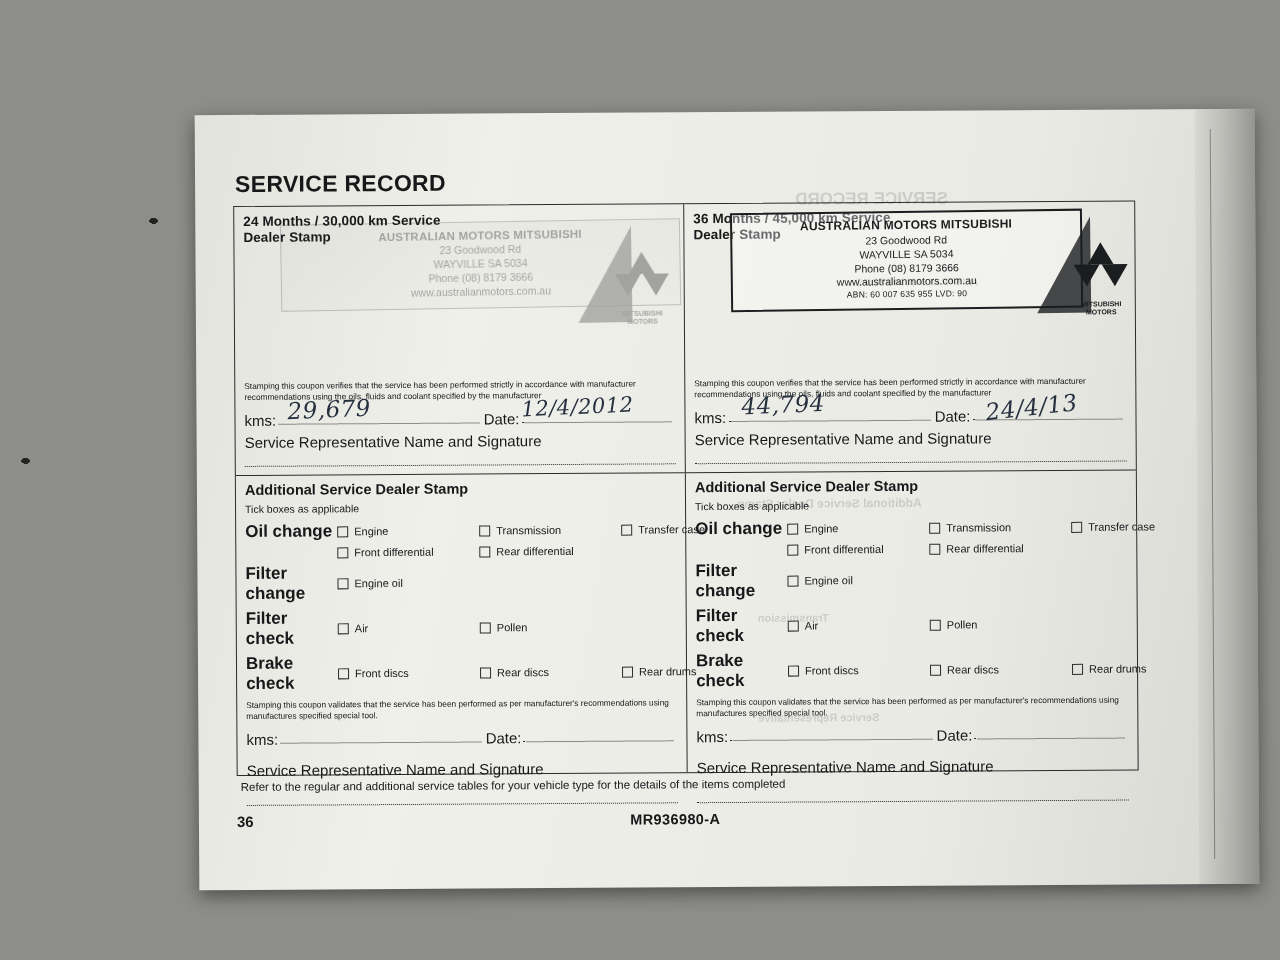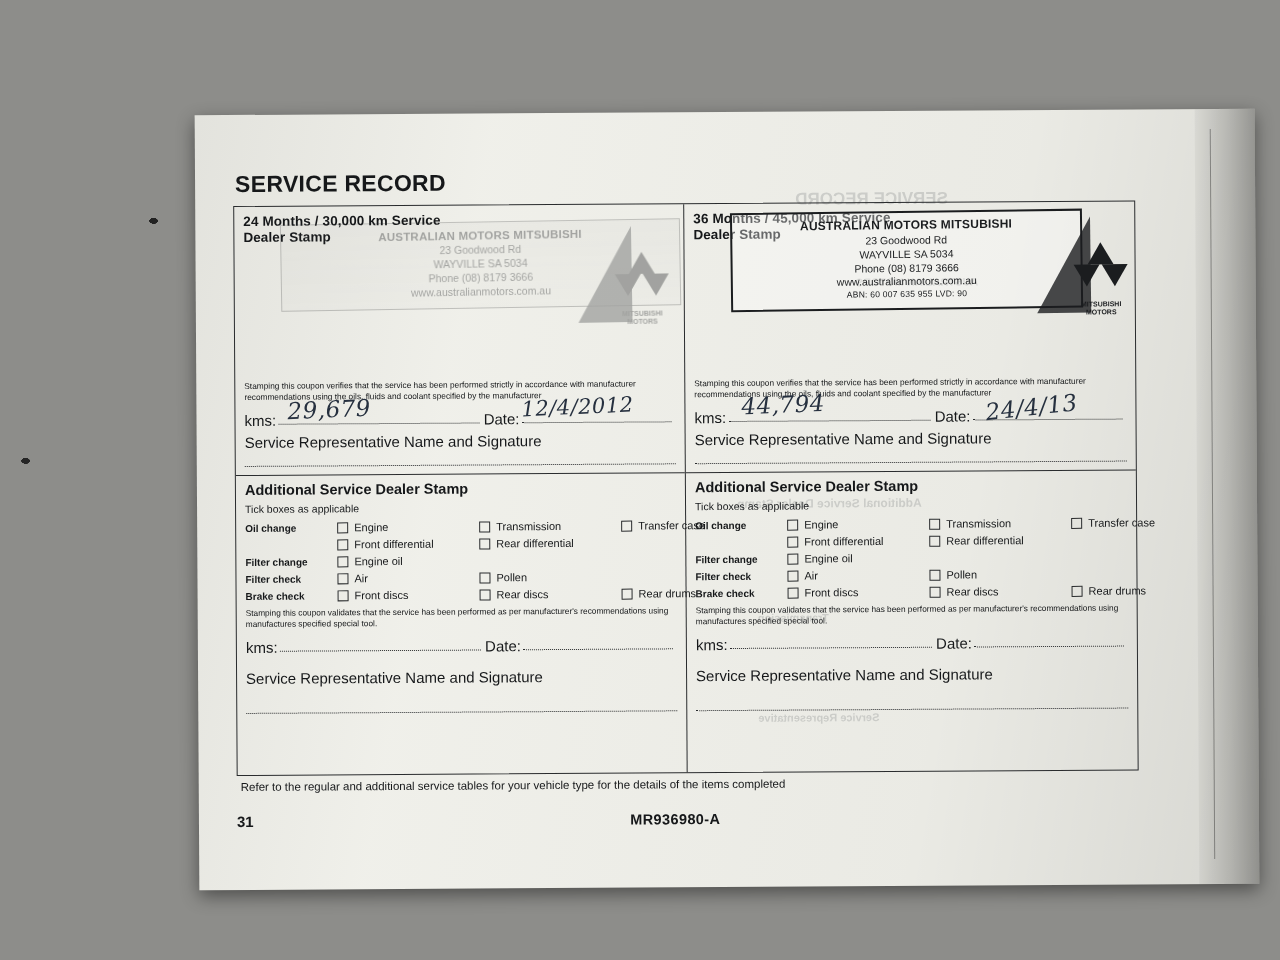--- a/index.html
+++ b/index.html
@@ -275,21 +275,21 @@
   .tick-note { font-size: 10.5px; margin-bottom: 7px; }
   .row {
     display: flex;
     align-items: center;
     margin-bottom: 5px;
     font-size: 11px;
   }
   .row .rlabel {
     width: 92px;
     font-weight: bold;
-    font-size: 10px;
+    font-size: 17px;
     flex: 0 0 92px;
   }
   .row .spacer { flex: 0 0 92px; }
   .opt {
     display: flex;
     align-items: center;
     flex: 0 0 142px;
     font-size: 11px;
   }
   .box {
@@ -601,18 +601,18 @@
 
           <div class="siglabel2">Service Representative Name and Signature</div>
           <div class="sigrule2"></div>
         </div>
       </div>
     </div>
 
     <div id="refer">Refer to the regular and additional service tables for your vehicle type for the details of the items completed</div>
 
     <div id="footer">
-      <span id="pageno">31</span>
+      <span id="pageno">36</span>
       <span id="docid">MR936980-A</span>
     </div>
 
   </div>
 </div>
 
 </body></html>

